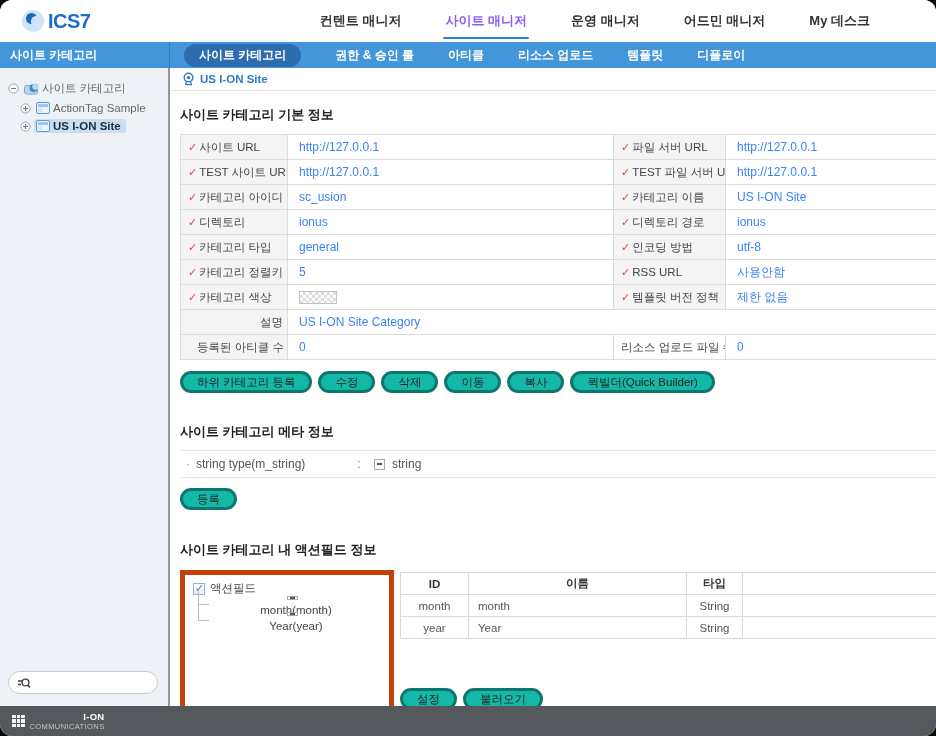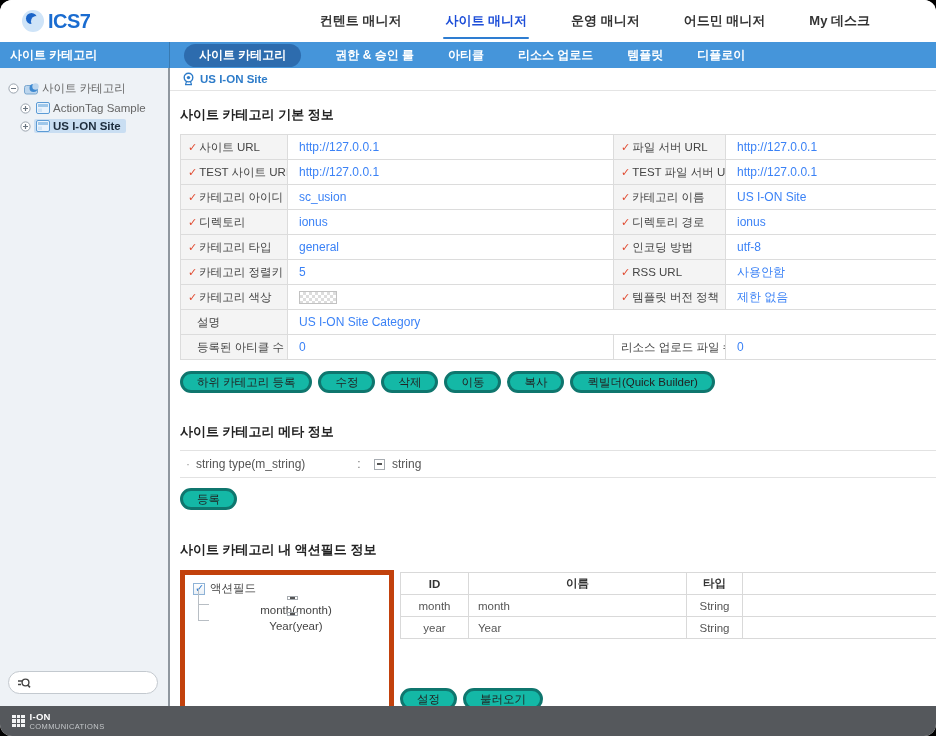--- a/index.html
+++ b/index.html
@@ -10,21 +10,21 @@
 
   
   .topbar { height:42px; background:#fff; display:flex; align-items:center; flex:0 0 auto; }
   .logo { display:flex; align-items:center; gap:4px; padding-left:22px; }
   .logo-mark { width:22px; height:22px; border-radius:50%; background:#cfe4f8; position:relative; overflow:hidden; }
   .logo-mark::before { content:""; position:absolute; left:4px; top:3px; width:11px; height:11px; border-radius:50%; background:#1a64c8; }
   .logo-mark::after  { content:""; position:absolute; left:9px; top:6px; width:10px; height:11px; border-radius:50%; background:#cfe4f8; }
   .logo-text { font-size:20px; font-weight:bold; color:#1a6cd0; letter-spacing:-0.5px; }
   .topnav { margin-left:auto; margin-right:66px; display:flex; gap:44px; }
   .topnav-item { position:relative; font-size:13px; font-weight:bold; color:#333; cursor:pointer; text-decoration:none; }
-  .topnav-item.active { color:#1d4ed8; }
+  .topnav-item.active { color:#8b5cf6; }
   .topnav-item.active::after { content:""; position:absolute; left:-2px; right:-2px; bottom:-9px; height:2.5px; border-radius:2px; background:#2e7dd1; }
 
   
   .bluebar { height:26px; background:#4595da; display:flex; align-items:stretch; flex:0 0 auto; }
   .bluebar-left { width:170px; flex:0 0 170px; display:flex; align-items:center; padding-left:10px;
                   color:#fff; font-size:12px; font-weight:bold; border-right:1px solid rgba(0,0,0,0.18); }
   .tabs { display:flex; align-items:center; gap:34px; padding-left:14px; }
   .tab { color:#fff; font-size:12px; font-weight:bold; text-decoration:none; cursor:pointer; white-space:nowrap; }
   .tab.active { background:#2d6cae; border-radius:12px; padding:3px 15px; }
 
@@ -51,21 +51,21 @@
 
   h3.section-title { font-size:13px; font-weight:bold; color:#222; }
   .t-basic { margin:15px 0 10px; }
   .t-meta  { margin:30px 0 0; }
   .t-af    { margin:31px 0 11px; }
 
   
   .info-table { border-collapse:collapse; table-layout:fixed; width:calc(100% + 60px); }
   .info-table td { border:1px solid #dcdcdc; height:25px; font-size:11.5px; vertical-align:middle; }
   .info-table td.lbl { background:#f4f4f4; color:#444; padding:0 4px 0 7px; white-space:nowrap; overflow:hidden; }
-  .info-table td.lbl.noreq { padding-left:16px; }
+  .info-table td.lbl.noreq { padding-left:16px;text-align:right; }
   .info-table td.lbl.plain { background:#fff; text-align:right; padding-right:9px; }
   .info-table td.val { color:#3b82f6; font-size:12px; padding:0 6px 0 11px; white-space:nowrap; overflow:hidden; }
   .req { color:#e0492f; font-weight:bold; font-size:11px; margin-right:2px; }
   .req::before { content:"\2713"; }
   .swatch { width:38px; height:13px; border:1px solid #c2c2c2; display:inline-block; vertical-align:middle;
             background-image:linear-gradient(45deg,#ddd 25%,transparent 25%,transparent 75%,#ddd 75%),
                              linear-gradient(45deg,#ddd 25%,#fff 25%,#fff 75%,#ddd 75%);
             background-size:6px 6px; background-position:0 0,3px 3px; }
 
   
@@ -100,21 +100,21 @@
   .af-table th { font-weight:bold; color:#333; text-align:center; background:#fff;margin-left:41px; }
   .af-table td { color:#555; }
   .af-table td.c { text-align:center; }
   .af-table td.l { text-align:left; padding-left:9px; }
   .af-btns { margin-top:49px; }
 
   
   .footer { height:30px; flex:0 0 auto; background:#55585c; display:flex; align-items:center; padding-left:12px; gap:5px; }
   .grid-icon { display:grid; grid-template-columns:repeat(3,3.5px); grid-auto-rows:3.5px; gap:1px; }
   .grid-icon i { background:#f2f3f4; display:block; }
-  .footer-text { line-height:1; }
+  .footer-text { line-height:1;text-align:right; }
   .footer-brand { font-size:9.5px; font-weight:bold; color:#fff; letter-spacing:.3px; }
   .footer-sub { font-size:7.5px; color:#c3c6c9; letter-spacing:.4px; margin-top:1px; }
 </style>
 </head>
 <body>
 
 <div class="window">
 
   <header class="topbar">
     <div class="logo">

